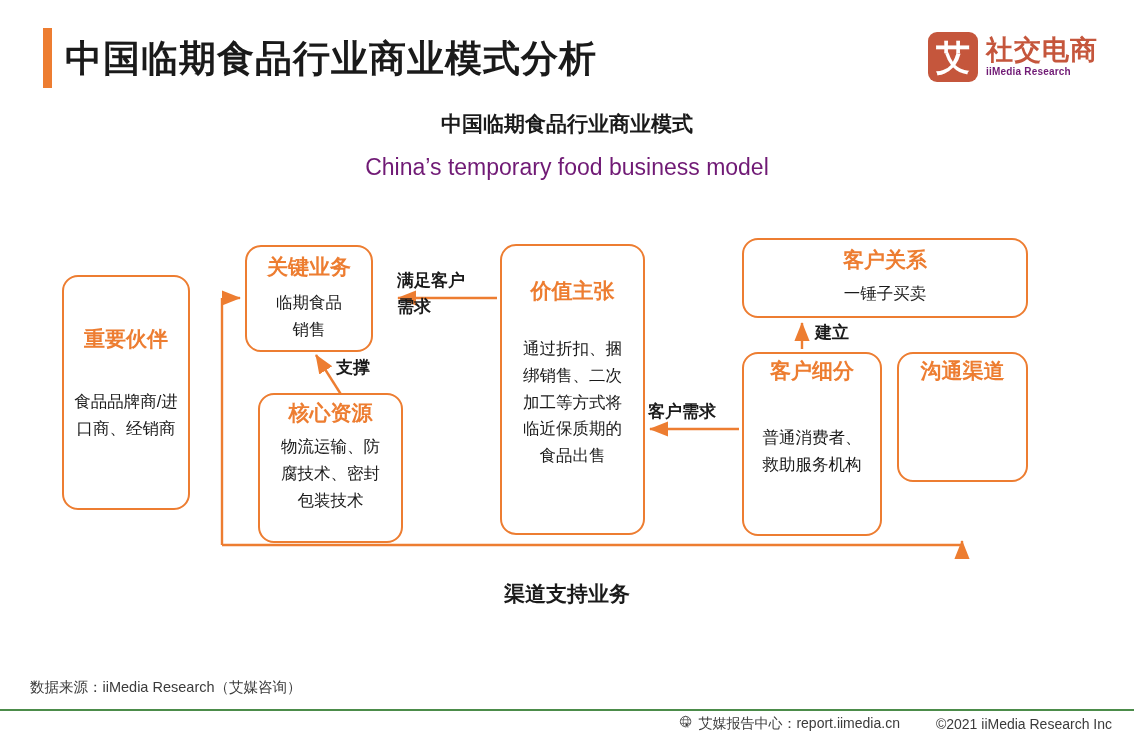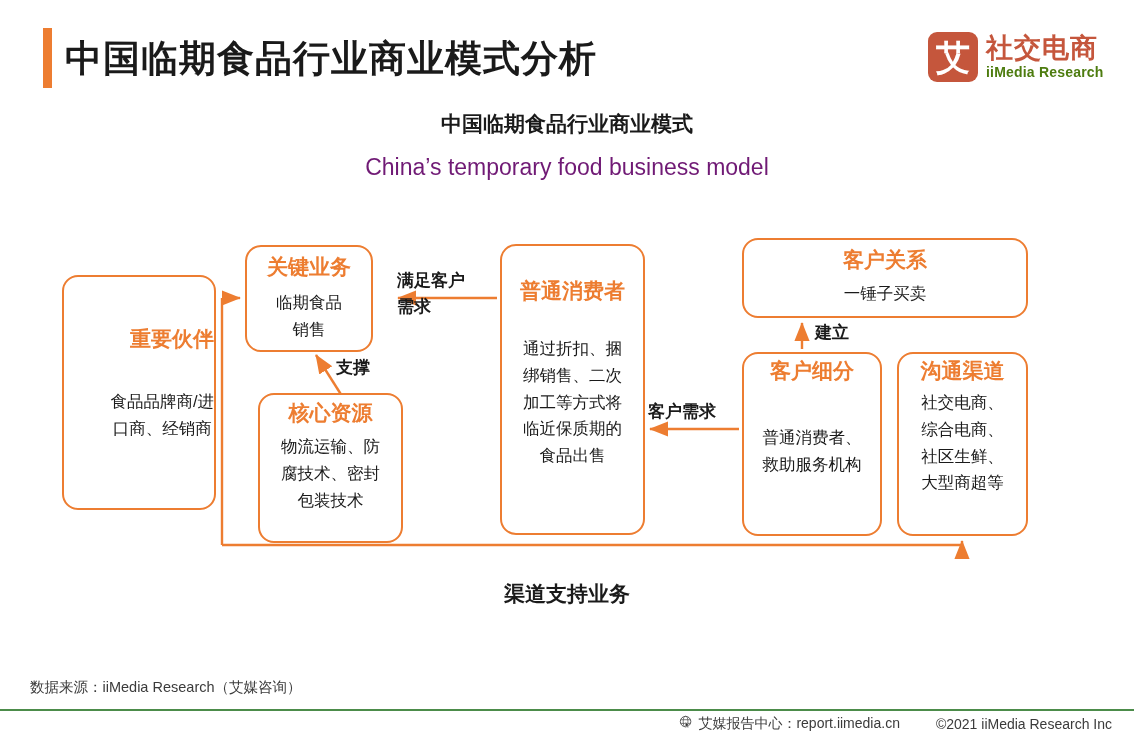--- a/index.html
+++ b/index.html
@@ -23,21 +23,21 @@
     left:928px;top:28px;width:196px;height:58px;
     display:flex;align-items:center;gap:8px;
   }
   #brand-mark{
     width:50px;height:50px;border-radius:9px;background:#C5563C;
     color:#ffffff;font-size:34px;font-weight:bold;line-height:50px;
     text-align:center;flex:0 0 auto;
   }
   #brand-text{display:flex;flex-direction:column;justify-content:center;line-height:1;}
   #brand-cn{font-size:27px;font-weight:bold;color:#C5563C;letter-spacing:1px;}
-  #brand-en{font-size:14px;font-weight:bold;color:#4d7c0f;margin-top:3px;letter-spacing:.2px;}
+  #brand-en{font-size:10px;font-weight:bold;color:#701a75;margin-top:3px;letter-spacing:.2px;}
 
   
   #chart-title-cn{
     left:0;top:110px;width:1134px;text-align:center;
     font-size:21px;font-weight:bold;color:#1a1a1a;
   }
   #chart-title-en{
     left:0;top:138px;width:1134px;text-align:center;
     font-size:23px;font-weight:normal;color:#701a75;margin-top:16px;
   }
@@ -55,21 +55,21 @@
   .node-title{
     color:#ED7D31;font-weight:bold;font-size:21px;
     line-height:1.15;text-align:center;white-space:nowrap;
   }
   .node-body{
     color:#1a1a1a;font-size:16.5px;line-height:1.62;
     text-align:center;white-space:pre-line;
   }
 
   
-  #node-partners   {left:62px; top:75px;  width:154px;height:235px;justify-content:flex-start;align-items:flex-end;}
+  #node-partners   {left:62px; top:75px;  width:128px;height:235px;justify-content:flex-start;}
   #node-partners .node-title{margin-top:50px;}
   #node-partners .node-body{margin-top:37px;}
 
   #node-key-business{left:245px;top:45px; width:128px;height:107px;}
   #node-key-business .node-title{margin-top:8px;}
   #node-key-business .node-body{margin-top:10px;}
 
   #node-core-res   {left:258px;top:193px; width:145px;height:150px;}
   #node-core-res .node-title{margin-top:6px;}
   #node-core-res .node-body{margin-top:8px;}
@@ -79,21 +79,21 @@
   #node-value-prop .node-body{margin-top:32px;}
 
   #node-cust-rel   {left:742px;top:38px;  width:286px;height:80px;}
   #node-cust-rel .node-title{margin-top:8px;}
   #node-cust-rel .node-body{margin-top:8px;}
 
   #node-cust-seg   {left:742px;top:152px; width:140px;height:184px;}
   #node-cust-seg .node-title{margin-top:5px;}
   #node-cust-seg .node-body{margin-top:41px;}
 
-  #node-channels   {left:897px;top:152px; width:131px;height:184px;}
+  #node-channels   {left:897px;top:152px; width:131px;height:130px;}
   #node-channels .node-title{margin-top:5px;}
   #node-channels .node-body{margin-top:6px;}
 
   .edge-label{
     position:absolute;color:#1a1a1a;font-size:17px;font-weight:bold;
     white-space:pre-line;line-height:1.5;z-index:3;
   }
   #label-satisfy{left:397px;top:68px;}
   #label-support{left:336px;top:155px;}
   #label-demand {left:648px;top:199px;}
@@ -173,45 +173,41 @@
   </div>
 
   <div class="node" id="node-core-res">
     <div class="node-title">核心资源</div>
     <div class="node-body">物流运输、防
 腐技术、密封
 包装技术</div>
   </div>
 
   <div class="node" id="node-value-prop">
-    <div class="node-title">普通消费者</div>
+    <div class="node-title">价值主张</div>
     <div class="node-body">通过折扣、捆
 绑销售、二次
 加工等方式将
 临近保质期的
 食品出售</div>
   </div>
 
   <div class="node" id="node-cust-rel">
     <div class="node-title">客户关系</div>
     <div class="node-body">一锤子买卖</div>
   </div>
 
   <div class="node" id="node-cust-seg">
     <div class="node-title">客户细分</div>
     <div class="node-body">普通消费者、
 救助服务机构</div>
   </div>
 
   <div class="node" id="node-channels">
     <div class="node-title">沟通渠道</div>
-    <div class="node-body">社交电商、
-综合电商、
-社区生鲜、
-大型商超等</div>
   </div>
 
   <div class="edge-label" id="label-satisfy">满足客户
 需求</div>
   <div class="edge-label" id="label-support">支撑</div>
   <div class="edge-label" id="label-demand">客户需求</div>
   <div class="edge-label" id="label-establish">建立</div>
   <div class="edge-label" id="label-channel-support">渠道支持业务</div>
 </div>
 

